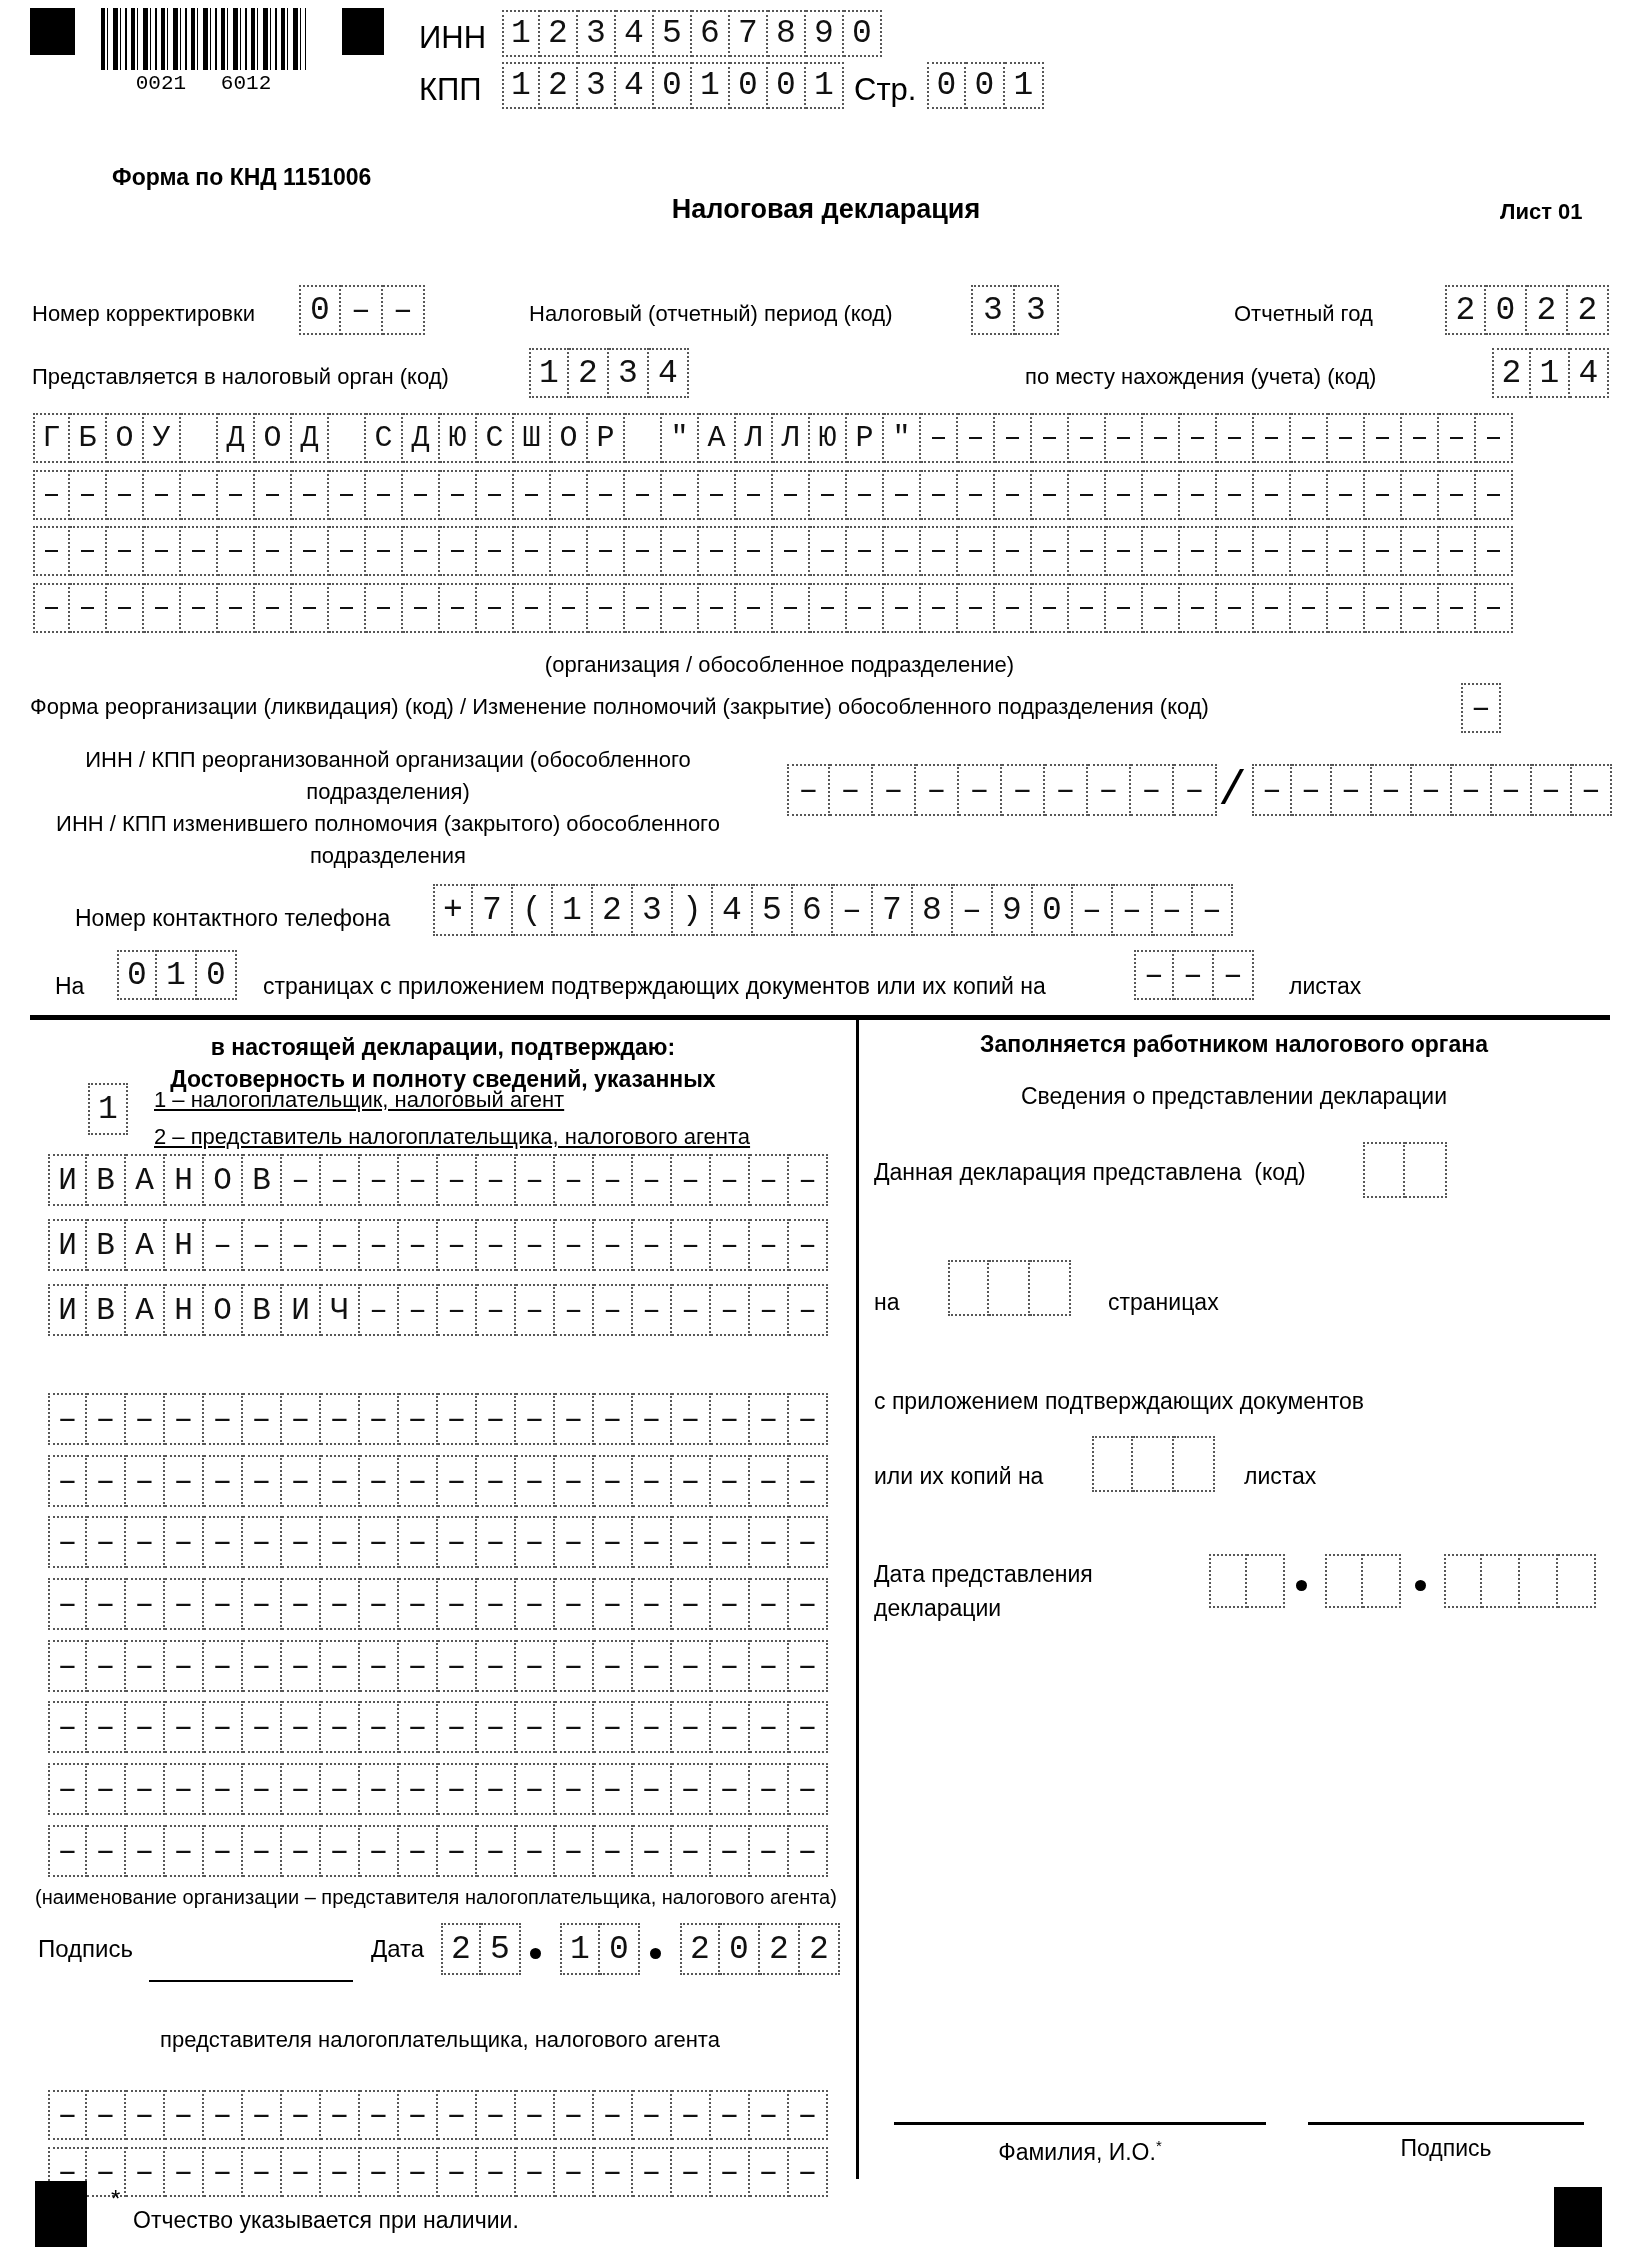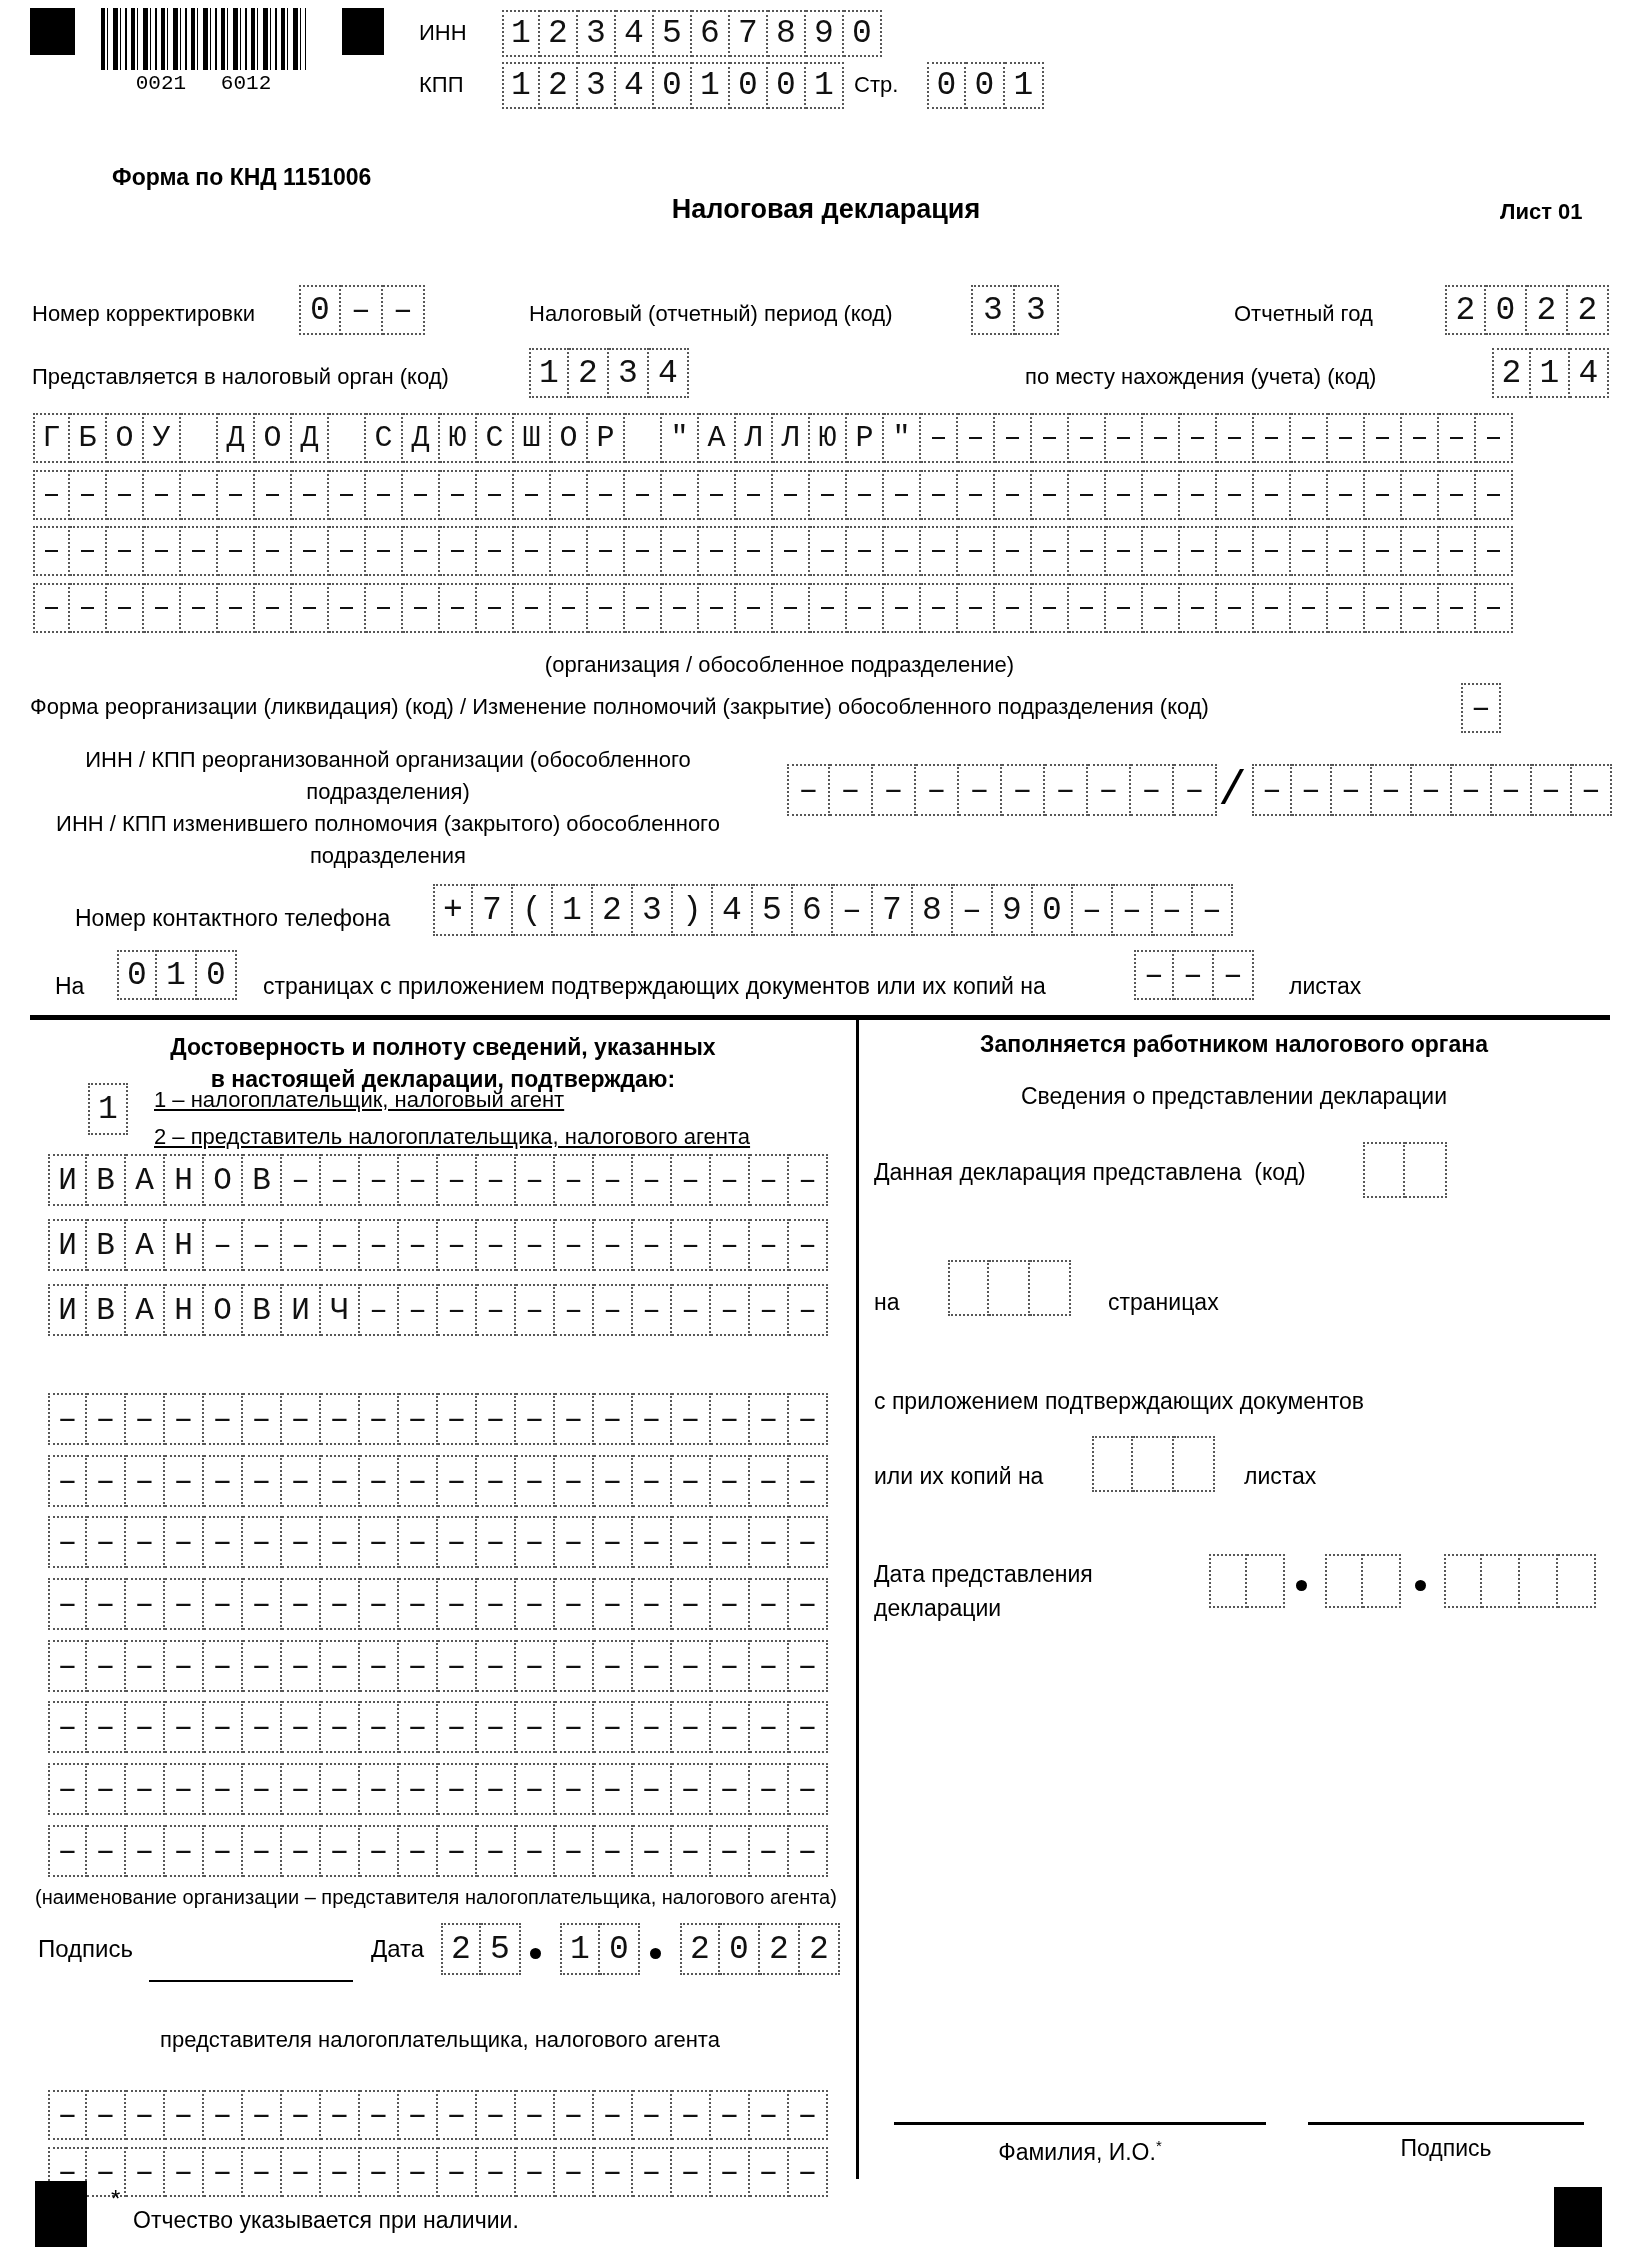--- a/index.html
+++ b/index.html
@@ -4,21 +4,21 @@
 <style>
   html,body{margin:0;padding:0;background:#e8e8e8;}
   .page{position:relative;width:1640px;height:2260px;background:#ffffff;
         font-family:"Liberation Sans",sans-serif;color:#000;overflow:hidden;}
   .abs{position:absolute;}
   .lbl{font-size:22px;text-align:center;}
   .lbl23{font-size:23px;}
   .lbl24{font-size:24px;}
   .lbl21{font-size:22px;text-decoration:underline;}
   .lbl20{font-size:20px;}
-  .lbl27{font-size:22px;}
+  .lbl27{font-size:31px;}
   .b{font-weight:bold;}
   .ctr{text-align:center;}
   .ws{white-space:pre;}
   .blk{background:#000;}
   .cells{display:flex;}
   .cell{box-sizing:border-box;width:var(--cw,40px);height:var(--ch,50px);
         border-top:2px dotted #575757;border-bottom:2px dotted #575757;border-right:2px dotted #575757;
         display:flex;align-items:center;justify-content:center;
         font-family:"Liberation Mono",monospace;font-size:var(--cf,33px);color:#111;}
   .cells .cell:first-child{border-left:2px dotted #575757;}
@@ -356,22 +356,22 @@
       <span class="cell">–</span>
       <span class="cell">–</span>
       <span class="cell">–</span>
     </div>
   <span class="abs lbl23" style="left:1289px;top:973px;">листах</span>
 
   <div class="abs hline" style="left:30px;top:1015px;width:1580px;"></div>
   <div class="abs vline" style="left:856px;top:1015px;height:1164px;"></div>
 
   <div class="abs ctr b lbl23" style="left:30px;top:1031px;width:826px;line-height:32px;">
+    <span style="display:block;">в настоящей декларации, подтверждаю:</span>
     <span style="display:block;">Достоверность и полноту сведений, указанных</span>
-    <span style="display:block;">в настоящей декларации, подтверждаю:</span>
   </div>
   <div class="abs cells" style="left:88px;top:1083px;--cw:40px;--ch:52px;">
       <span class="cell">1</span>
     </div>
   <span class="abs lbl21" style="left:154px;top:1087px;">1 – налогоплательщик, налоговый агент</span>
   <span class="abs lbl21" style="left:154px;top:1124px;">2 – представитель налогоплательщика, налогового агента</span>
 
   <div class="abs cells" style="left:48px;top:1154px;--cw:39px;--ch:52px;--cf:31px;">
       <span class="cell">И</span>
       <span class="cell">В</span>

